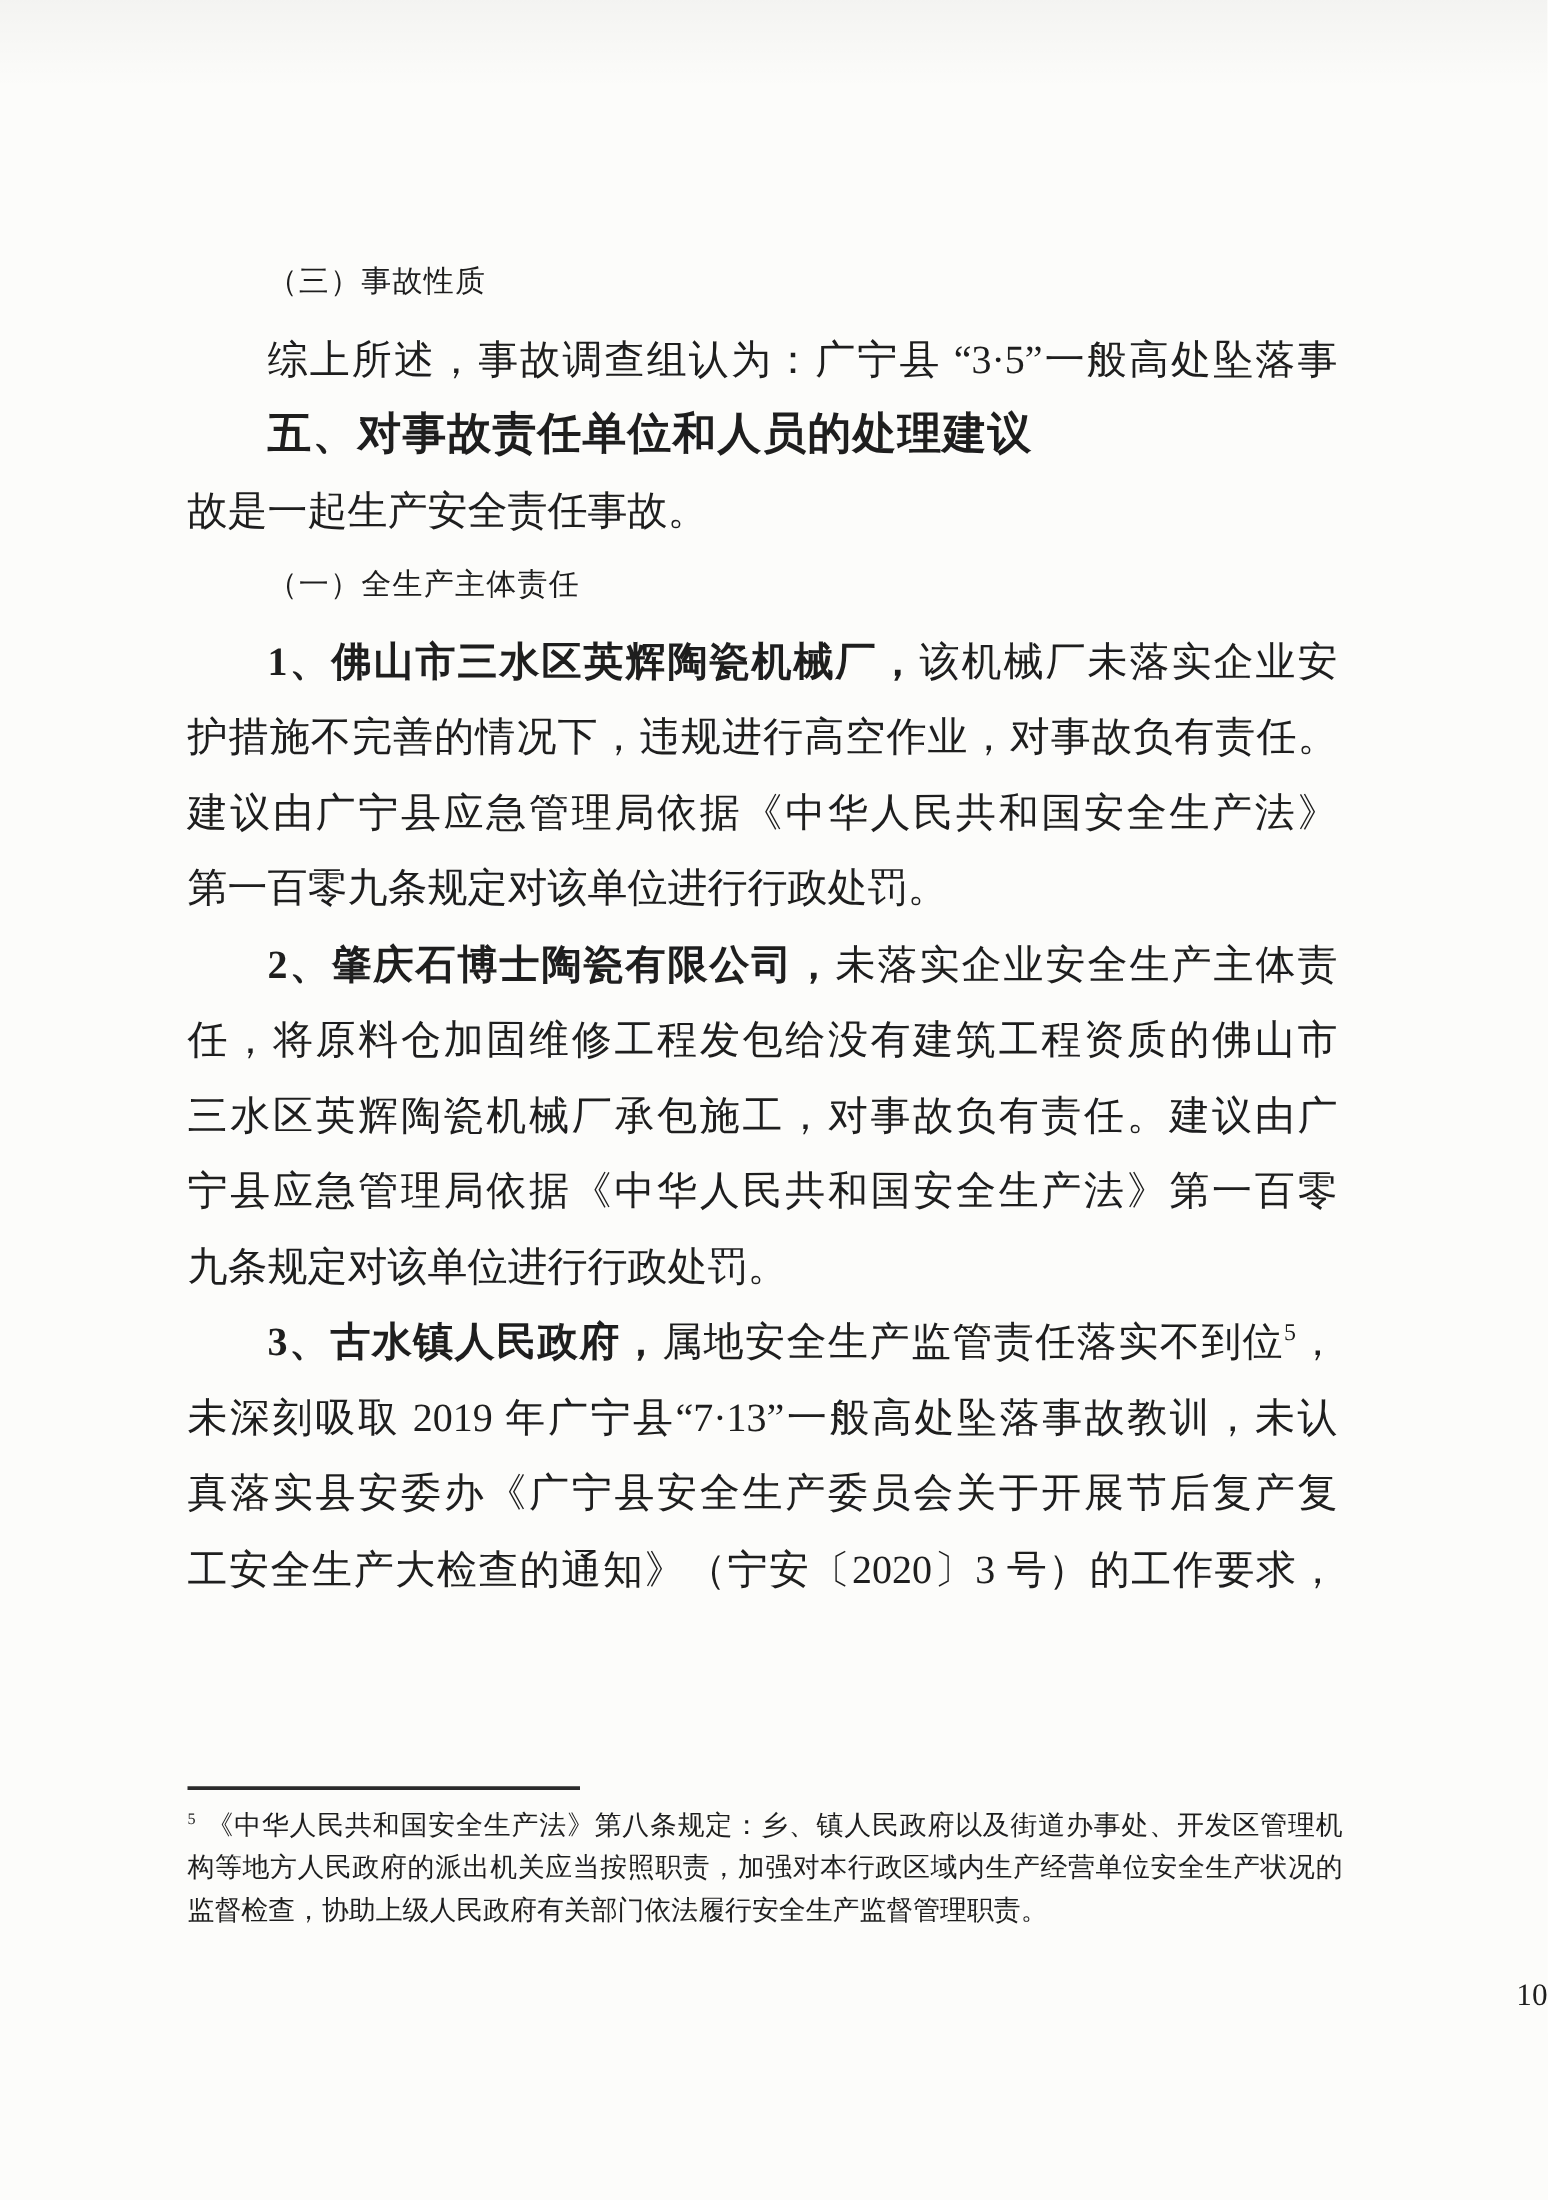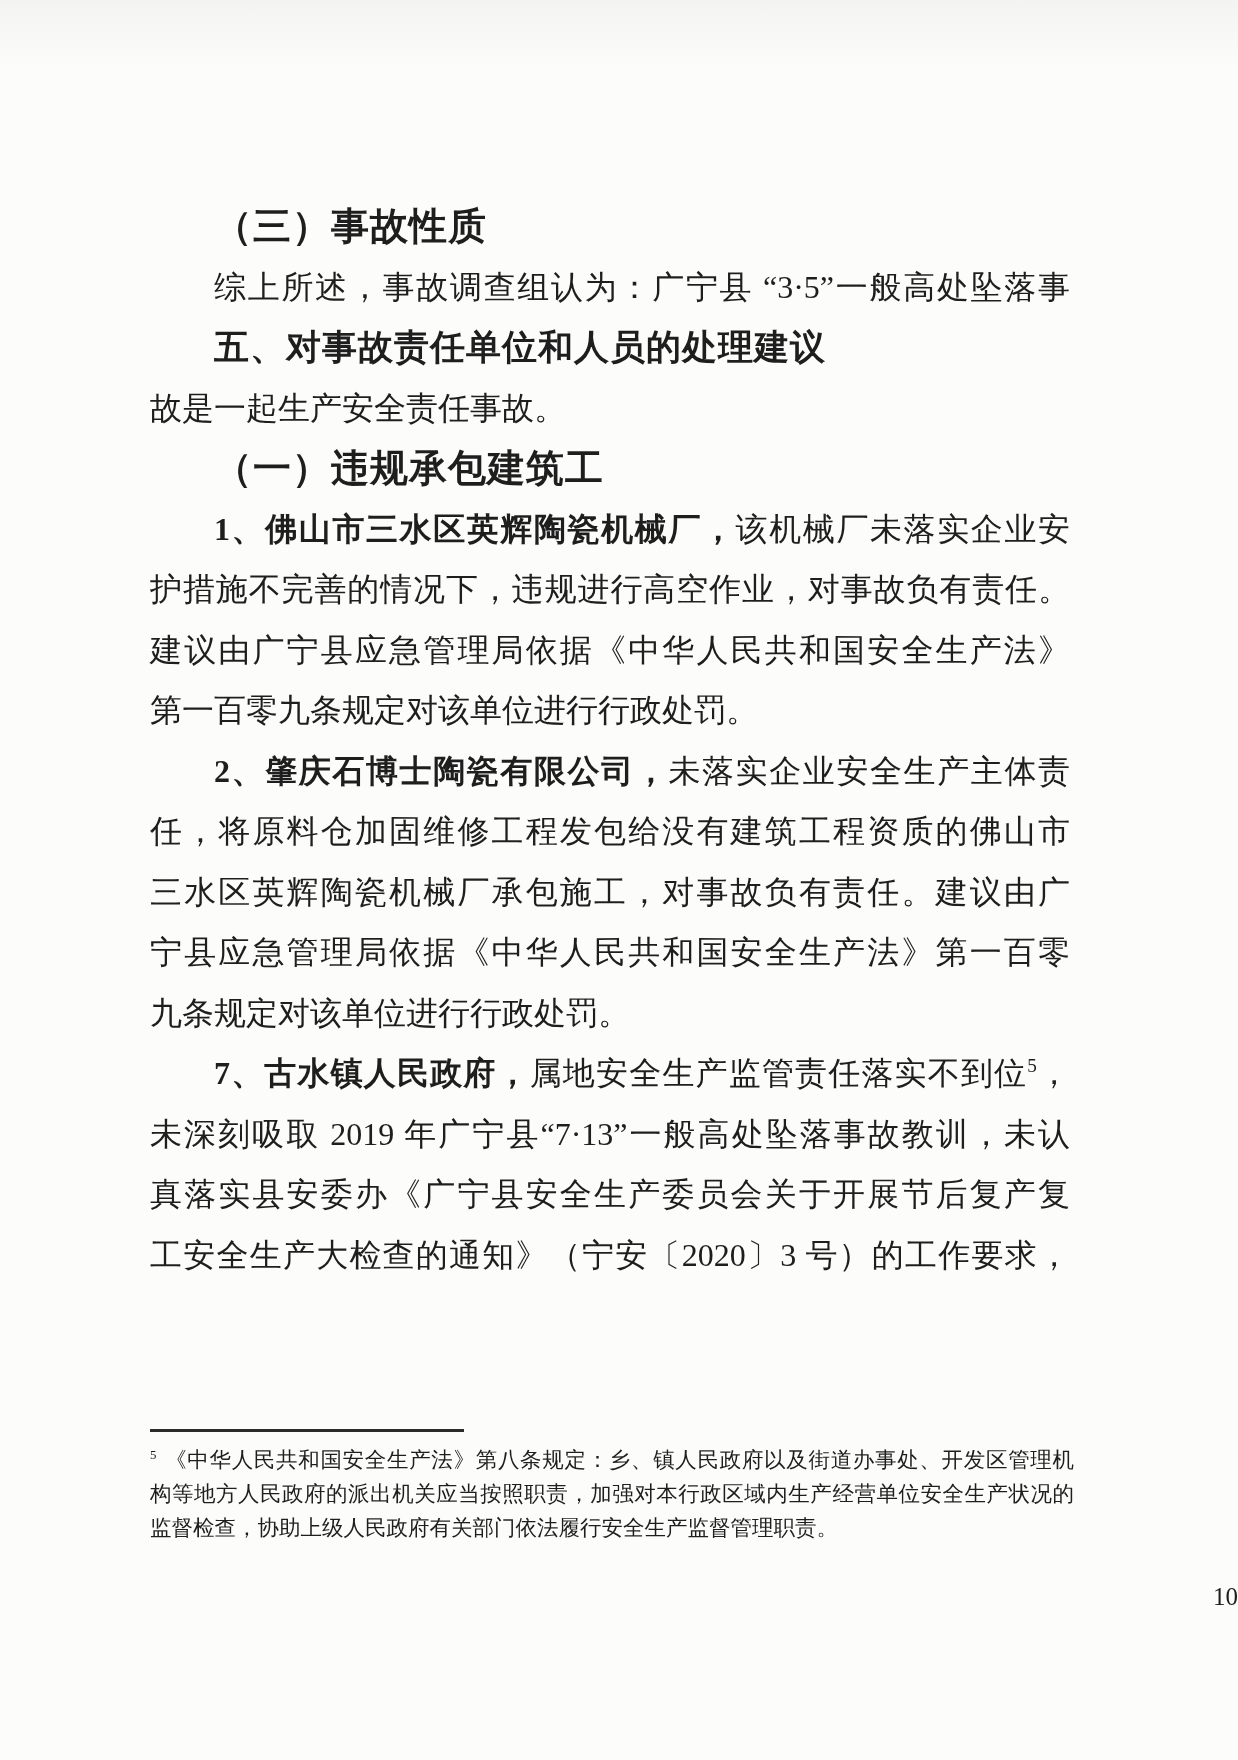--- a/index.html
+++ b/index.html
@@ -42,22 +42,22 @@
     text-align-last:justify;
   }
   .indent{ text-indent:64px; }
   .h-main{
     font-family:"Liberation Sans", sans-serif;
     font-weight:700;
     font-size:35px;
     letter-spacing:1px;
   }
   .h-sub{
-    font-weight:700;
-    font-size:38px;
+    font-weight:400;
+    font-size:24px;
     letter-spacing:1px;
   }
   .lead{ font-weight:700;margin-top:40px; }
   sup.note-ref{
     font-size:0.60em;
     vertical-align:super;
     line-height:0;
   }
   .fn-sep{
     position:absolute;
@@ -91,34 +91,34 @@
 <div class="page">
   <div class="scan-artifact"></div>
 
   <div class="content">
     <div class="line h-sub indent">（三）事故性质</div>
 
     <div class="line j indent">综上所述，事故调查组认为：广宁县 “3·5”一般高处坠落事</div>
     <div class="line h-main indent">五、对事故责任单位和人员的处理建议</div>
 
     <div class="line">故是一起生产安全责任事故。</div>
-    <div class="line h-sub indent">（一）违规承包建筑工</div>
+    <div class="line h-sub indent">（一）全生产主体责任</div>
 
     <div class="line j indent"><b class="lead">1、佛山市三水区英辉陶瓷机械厂，</b><span>该机械厂未落实企业安</span></div>
     <div class="line j">护措施不完善的情况下，违规进行高空作业，对事故负有责任。</div>
     <div class="line j">建议由广宁县应急管理局依据《中华人民共和国安全生产法》</div>
     <div class="line">第一百零九条规定对该单位进行行政处罚。</div>
 
     <div class="line j indent"><b class="lead">2、肇庆石博士陶瓷有限公司，</b><span>未落实企业安全生产主体责</span></div>
     <div class="line j">任，将原料仓加固维修工程发包给没有建筑工程资质的佛山市</div>
     <div class="line j">三水区英辉陶瓷机械厂承包施工，对事故负有责任。建议由广</div>
     <div class="line j">宁县应急管理局依据《中华人民共和国安全生产法》第一百零</div>
     <div class="line">九条规定对该单位进行行政处罚。</div>
 
-    <div class="line j indent"><b class="lead">7、古水镇人民政府，</b><span>属地安全生产监管责任落实不到位</span><sup class="note-ref">5</sup><span>，</span></div>
+    <div class="line j indent"><b class="lead">3、古水镇人民政府，</b><span>属地安全生产监管责任落实不到位</span><sup class="note-ref">5</sup><span>，</span></div>
     <div class="line j">未深刻吸取 2019 年广宁县“7·13”一般高处坠落事故教训，未认</div>
     <div class="line j">真落实县安委办《广宁县安全生产委员会关于开展节后复产复</div>
     <div class="line j">工安全生产大检查的通知》（宁安〔2020〕3 号）的工作要求，</div>
   </div>
 
   <div class="fn-sep"></div>
 
   <div class="footnote">
     <div class="fn-line j"><sup class="note-ref">5</sup><span>《中华人民共和国安全生产法》第八条规定：乡、镇人民政府以及街道办事处、开发区管理机</span></div>
     <div class="fn-line j">构等地方人民政府的派出机关应当按照职责，加强对本行政区域内生产经营单位安全生产状况的</div>

